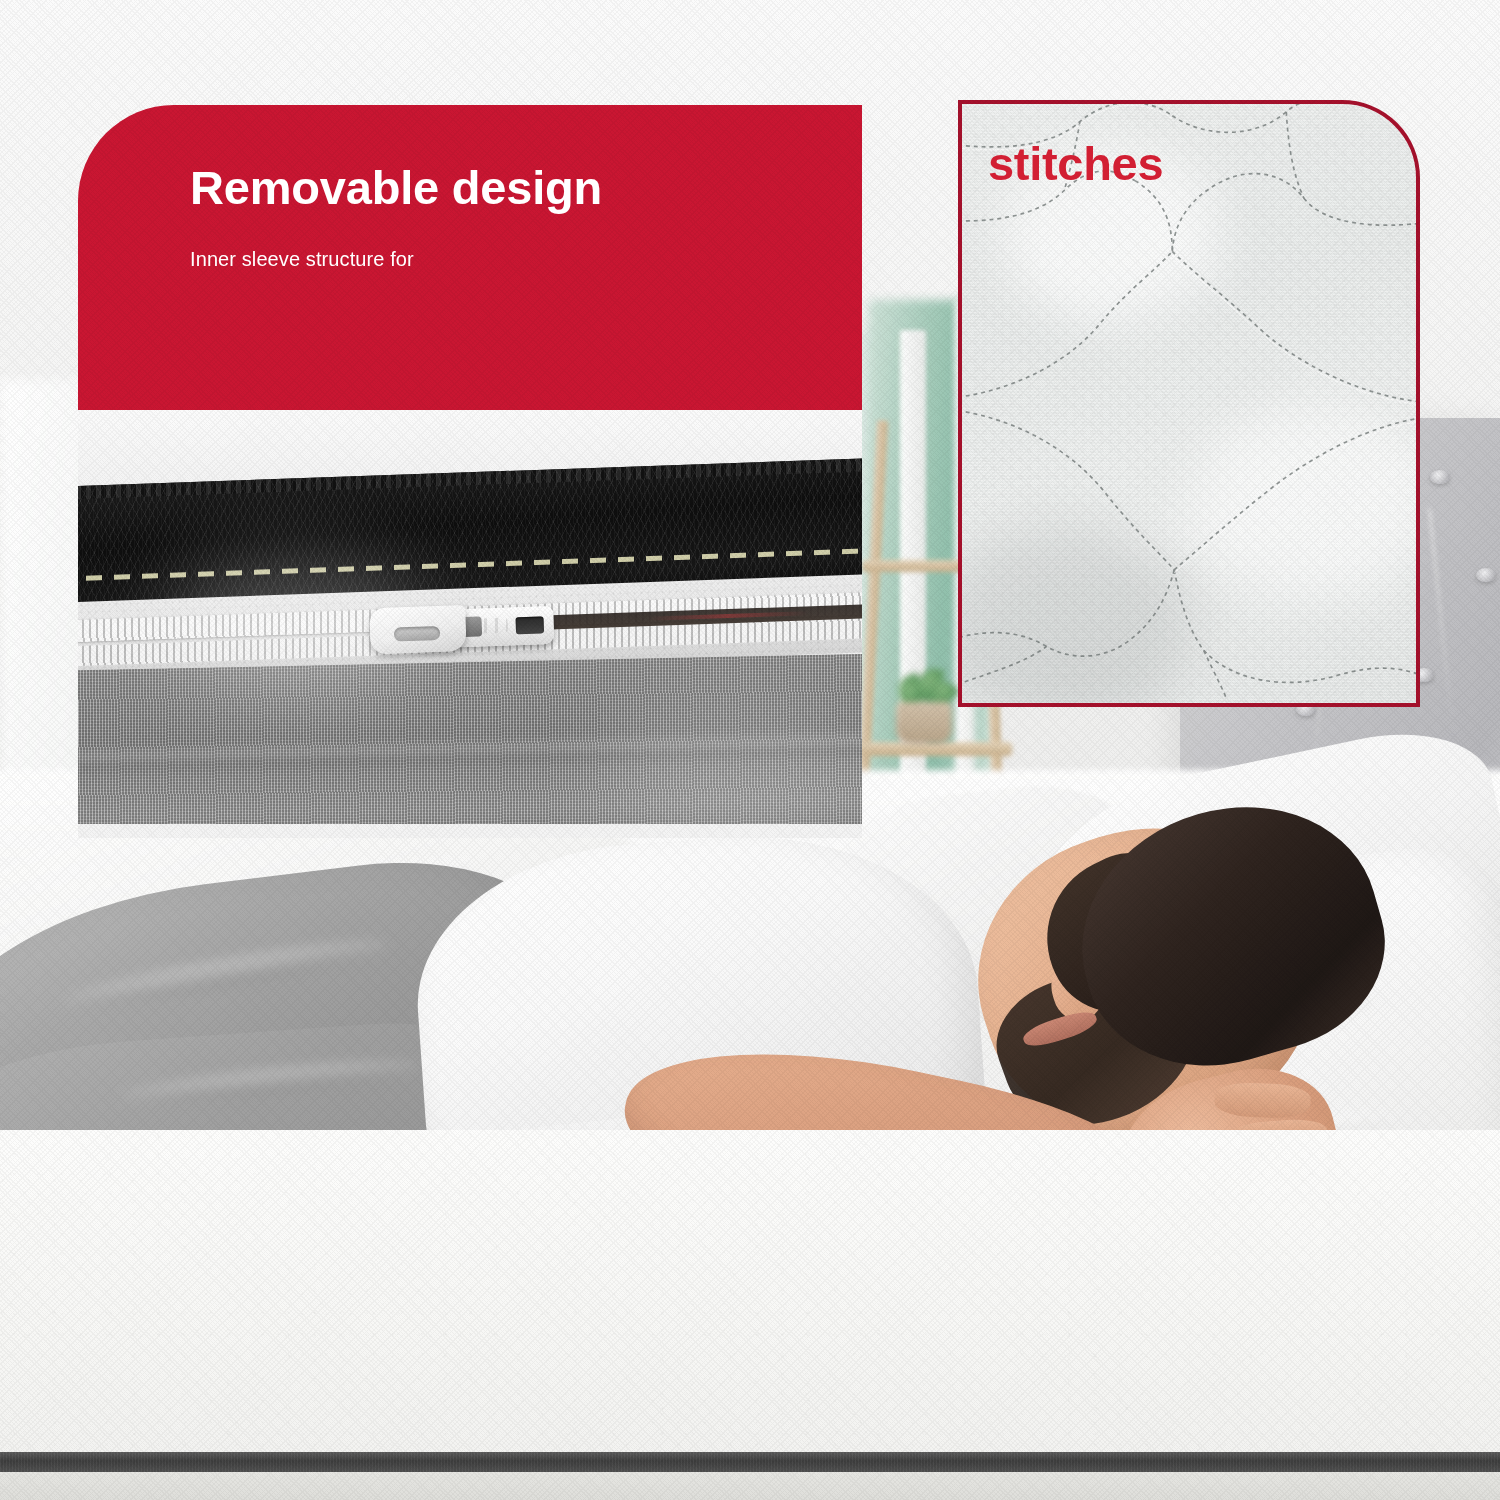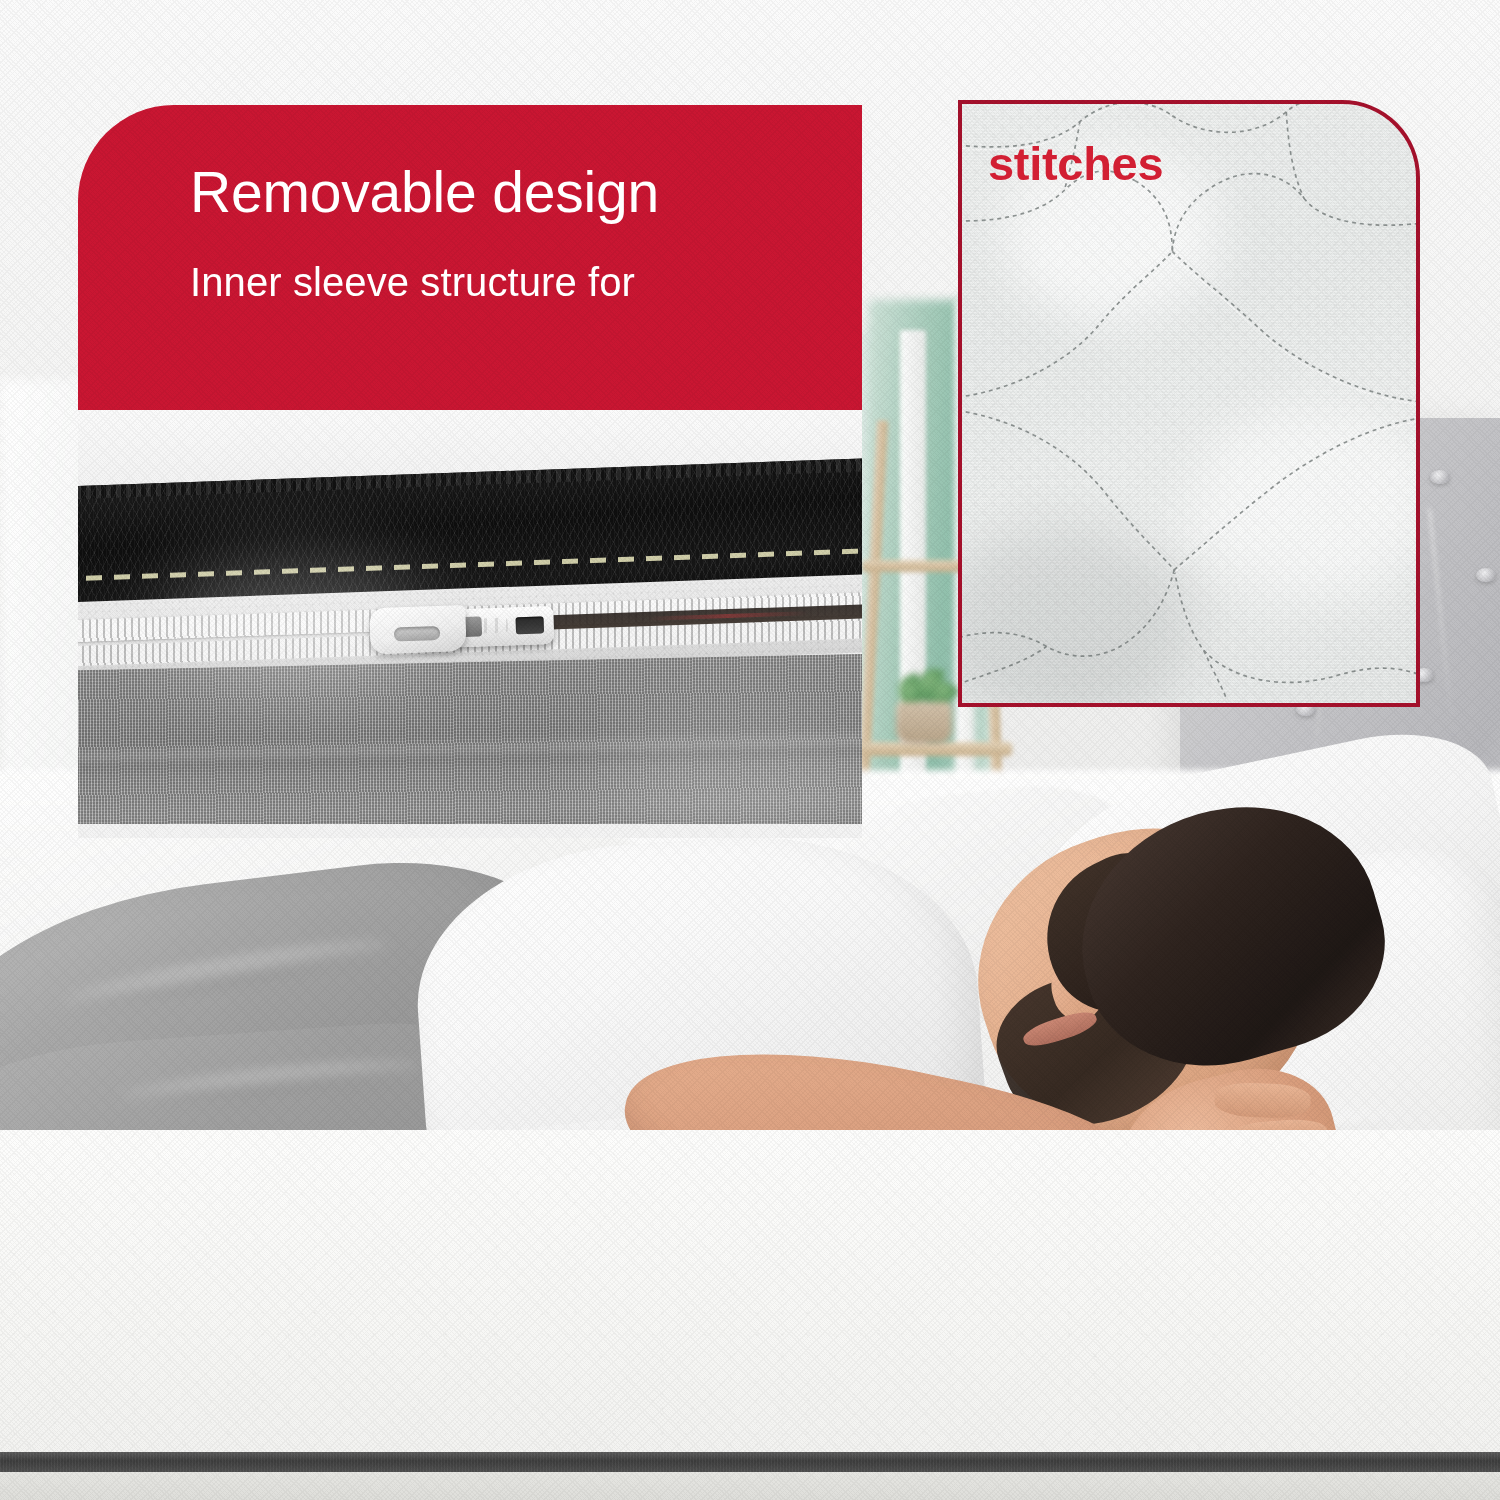--- a/index.html
+++ b/index.html
@@ -159,22 +159,22 @@
   .card-right-text{position:absolute;left:26px;top:36px;width:420px;z-index:5;}
   .ttl-red{color:#d21f33;font-weight:bold;font-size:47px;line-height:1.02;letter-spacing:-.3px;
     text-shadow:0 1px 1px rgba(255,255,255,.35);}
   .body-dark{color:#3a3a3a;font-size:30px;line-height:1.14;margin-top:30px;letter-spacing:.1px;}
 
   
   .card-left{position:absolute;left:78px;top:105px;width:784px;height:733px;}
   .card-left-head-fill{position:absolute;left:0;top:0;width:784px;height:305px;
     background:#c91632;border-radius:96px 0 0 0;}
   .card-left-text{position:absolute;left:112px;top:58px;width:660px;z-index:4;}
-  .ttl-white{color:#ffffff;font-weight:normal;font-size:57px;line-height:1.05;letter-spacing:-.2px;}
-  .body-white{color:#ffffff;font-size:40px;line-height:1.18;margin-top:36px;letter-spacing:.1px;}
+  .ttl-white{color:#ffffff;font-weight:bold;font-size:47px;line-height:1.05;letter-spacing:-.2px;}
+  .body-white{color:#ffffff;font-size:20px;line-height:1.18;margin-top:36px;letter-spacing:.1px;}
 
   
   .photo{position:absolute;left:0;top:305px;width:784px;height:428px;overflow:hidden;
     background:#f3f3f3;}
   .ph-white-top{position:absolute;left:0;top:0;width:784px;height:86px;
     background:linear-gradient(180deg,#fbfbfb,#f2f2f2);}
   .ph-black{position:absolute;left:-20px;top:62px;width:840px;height:135px;
     background:linear-gradient(178deg,#1c1c1c 0%,#0e0e0e 40%,#161616 75%,#0a0a0a 100%);
     transform:rotate(-2.0deg);}
   .ph-black-tex{position:absolute;inset:0;opacity:.75;

